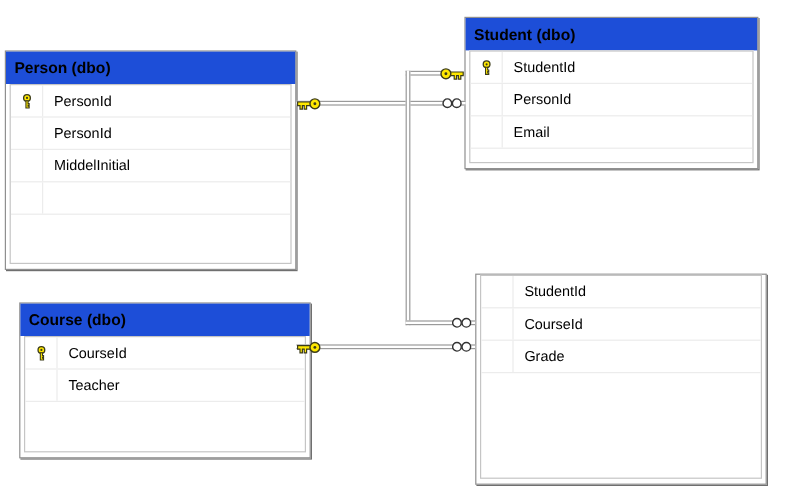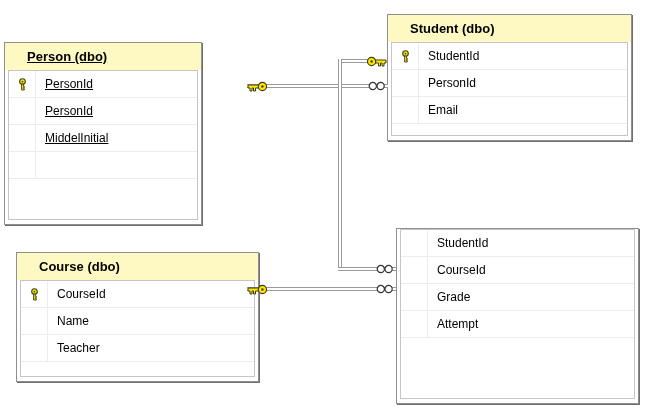--- a/index.html
+++ b/index.html
@@ -8,22 +8,22 @@
     font-family:"Liberation Sans", sans-serif;
   }
   
   .tbl{
     position:absolute;background:#fff;
     border:1px solid #8f8f8f;
     box-shadow:1px 1px 0 #6f6f6f;
     display:flex;flex-direction:column;box-sizing:border-box;
   }
   .tbl-header{
-    flex:none;height:27px;line-height:27px;background:#fef9c3;
-    font-size:13px;font-weight:bold;color:#000;padding-left:22px;
+    flex:none;height:27px;line-height:27px;background:#1d4ed8;
+    font-size:13px;font-weight:bold;color:#000;padding-left:7px;
     white-space:nowrap;overflow:hidden;
   }
   .tbl-body{
     flex:1;margin:0 3px 4px 3px;border:1px solid #c5c5c5;background:#fff;
     display:flex;flex-direction:column;overflow:hidden;
   }
   .trow{flex:none;height:26px;display:flex;align-items:stretch;border-bottom:1px solid #ececec;}
   .kcell{flex:none;width:26px;border-right:1px solid #ececec;display:flex;align-items:center;justify-content:center;}
   .ncell{display:flex;align-items:center;padding-left:9px;font-size:12px;color:#000;white-space:nowrap;}
   .tbl-filler{flex:1;}
@@ -81,21 +81,21 @@
       <circle cx="16.4" cy="5.5" r="1.2" fill="#3c3c1a"></circle>
     </svg>
   </span>
   <span class="rel-icon" style="left:376px;top:284px;">
     <svg width="18" height="10" viewBox="0 0 18 10">
       <circle cx="4.8" cy="5" r="3.6" fill="#fff" stroke="#333" stroke-width="1.2"></circle>
       <circle cx="12.6" cy="5" r="3.6" fill="#fff" stroke="#333" stroke-width="1.2"></circle>
     </svg>
   </span>
 
-  <div class="tbl" style="left:4px;top:42px;width:198px;height:183px;text-decoration:underline;">
+  <div class="tbl" style="left:4px;top:42px;width:243px;height:183px;">
     <div class="tbl-header">Person (dbo)</div>
     <div class="tbl-body">
       <div class="trow">
         <span class="kcell">
           <svg width="13" height="13" viewBox="0 0 13 13">
             <circle cx="6.5" cy="3.6" r="2.8" fill="#ffe800" stroke="#3c3c1a" stroke-width="1.1"></circle>
             <circle cx="6.5" cy="3.6" r="0.9" fill="#3c3c1a"></circle>
             <path d="M5.6 6 V12 H8.3 V10.6 H7.4 V9.6 H8.3 V8.3 H7.4 V6 Z" fill="#ffe800" stroke="#3c3c1a" stroke-width="0.9"></path>
           </svg>
         </span>
@@ -149,45 +149,37 @@
           <svg width="13" height="13" viewBox="0 0 13 13">
             <circle cx="6.5" cy="3.6" r="2.8" fill="#ffe800" stroke="#3c3c1a" stroke-width="1.1"></circle>
             <circle cx="6.5" cy="3.6" r="0.9" fill="#3c3c1a"></circle>
             <path d="M5.6 6 V12 H8.3 V10.6 H7.4 V9.6 H8.3 V8.3 H7.4 V6 Z" fill="#ffe800" stroke="#3c3c1a" stroke-width="0.9"></path>
           </svg>
         </span>
         <span class="ncell">CourseId</span>
       </div>
       <div class="trow">
         <span class="kcell"></span>
-        <span class="ncell">Name</span>
-      </div>
-      <div class="trow">
-        <span class="kcell"></span>
         <span class="ncell">Teacher</span>
       </div>
       <div class="tbl-filler"></div>
     </div>
   </div>
 
   <div class="tbl" style="left:396px;top:228px;width:243px;height:176px;">
     <div class="tbl-body">
       <div class="trow">
         <span class="kcell"></span>
         <span class="ncell">StudentId</span>
       </div>
       <div class="trow">
         <span class="kcell"></span>
         <span class="ncell">CourseId</span>
       </div>
       <div class="trow">
         <span class="kcell"></span>
         <span class="ncell">Grade</span>
       </div>
-      <div class="trow">
-        <span class="kcell"></span>
-        <span class="ncell">Attempt</span>
-      </div>
       <div class="tbl-filler"></div>
     </div>
   </div>
 
 </div>
 
 </body></html>

